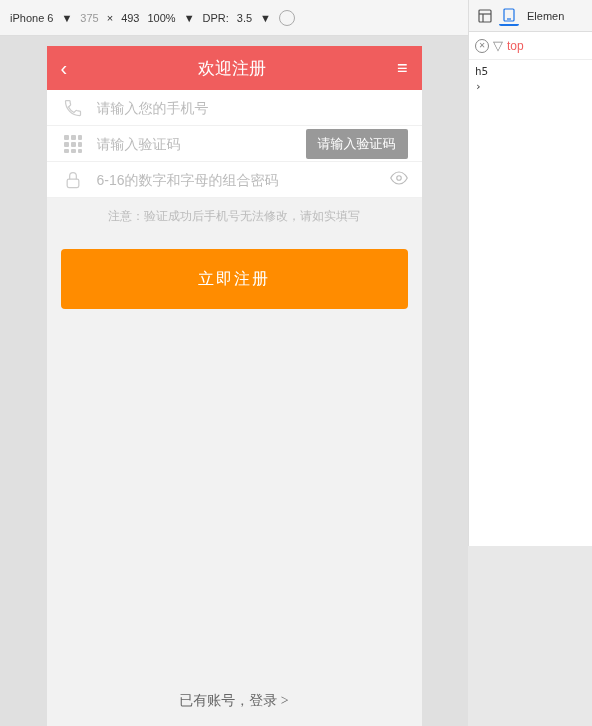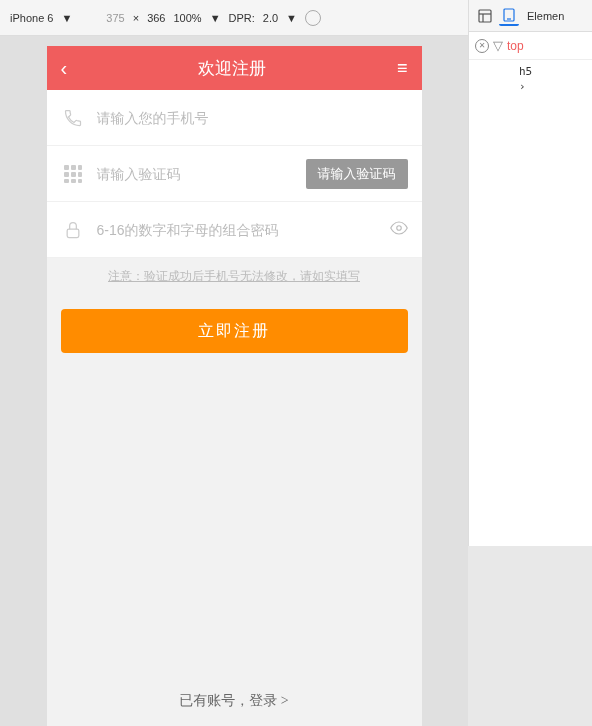--- a/index.html
+++ b/index.html
@@ -27,21 +27,20 @@
       font-size: 11px;
       color: #333;
     }
 
     .device-toolbar select, .device-toolbar span {
       font-size: 11px;
     }
 
     .toolbar-sep {
       color: #999;
-      margin-left: 26px;
     }
 
     
     .mobile-frame {
       flex: 1;
       background: #e0e0e0;
       display: flex;
       justify-content: center;
       padding-top: 10px;
     }
@@ -88,21 +87,21 @@
     .form-area {
       background: white;
       margin: 0;
       padding: 0;
     }
 
     .form-item {
       display: flex;
       align-items: center;
       padding: 4px 14px;
-      height: 56px;
+      height: 36px;
       border-bottom: 1px solid #f0f0f0;
       gap: 12px;
       background: white;
     }
 
     .form-icon {
       width: 24px;
       height: 24px;
       display: flex;
       align-items: center;
@@ -145,32 +144,31 @@
     
     .notice-area {
       padding: 10px 14px;
       background: #f2f2f2;
     }
 
     .notice-text {
       font-size: 12px;
       color: #bbb;
       text-align: center;
-      text-decoration: underline;
     }
 
     
     .register-btn-wrap {
       padding: 14px;
       background: #f2f2f2;
     }
 
     .register-btn {
       width: 100%;
-      height: 44px;
+      height: 60px;
       background: #ff8c00;
       color: white;
       border: none;
       border-radius: 4px;
       font-size: 16px;
       cursor: pointer;
       letter-spacing: 2px;
     }
 
     
@@ -267,38 +265,37 @@
     .elements-tree {
       padding: 4px 6px;
       font-size: 11px;
       color: #333;
       font-family: monospace;
     }
 
     .tree-item {
       padding: 1px 0;
       cursor: pointer;
-      margin-left: 44px;
     }
   </style>
 </head>
 <body>
 
 <div class="left-panel">
 
   <div class="device-toolbar">
     <span>iPhone 6</span>
     <span>▼</span>
     <span class="toolbar-sep">375</span>
     <span>×</span>
-    <span>366</span>
+    <span>493</span>
     <span>100%</span>
     <span>▼</span>
     <span>DPR:</span>
-    <span>2.0</span>
+    <span>3.5</span>
     <span>▼</span>
     <span style="display:inline-block;width:16px;height:16px;border:1.5px solid #aaa;border-radius:50%;vertical-align:middle;"></span>
   </div>
 
   <div class="mobile-frame">
     <div class="mobile-content">
 
       <div class="app-header">
         <span class="back-icon">‹</span>
         <span class="header-title">欢迎注册</span>

